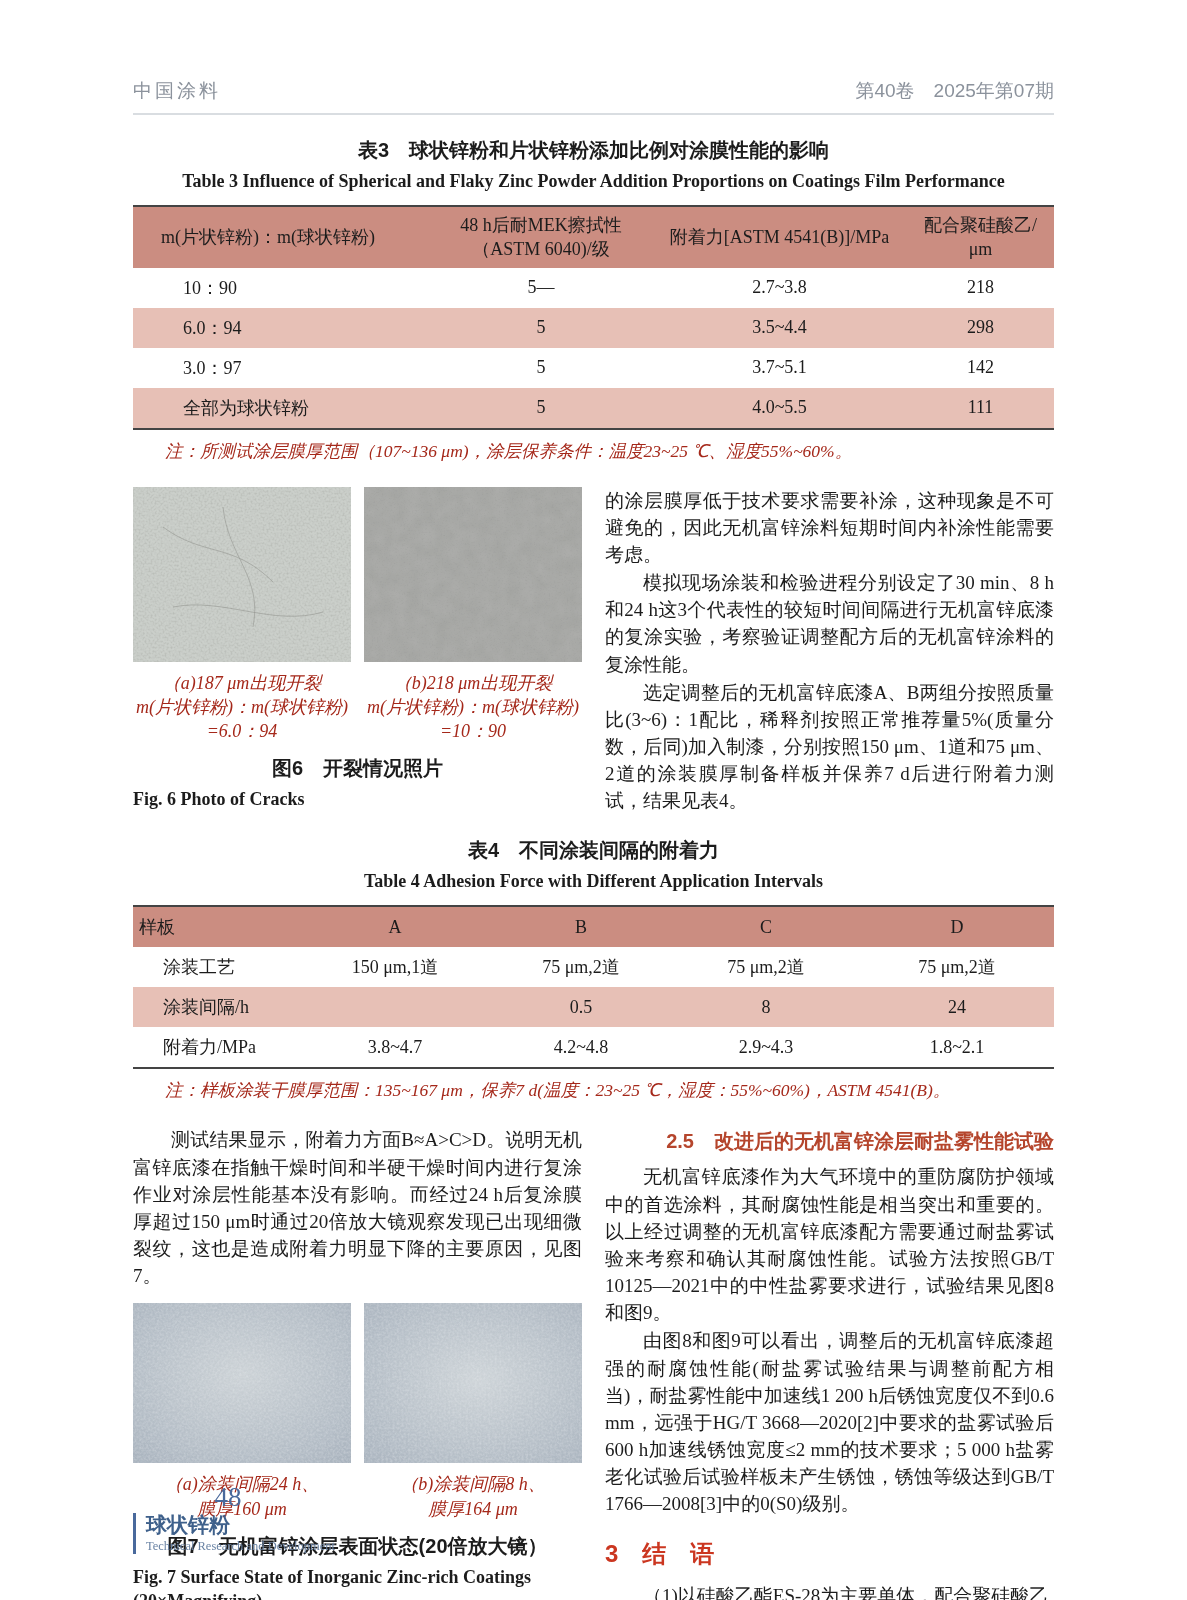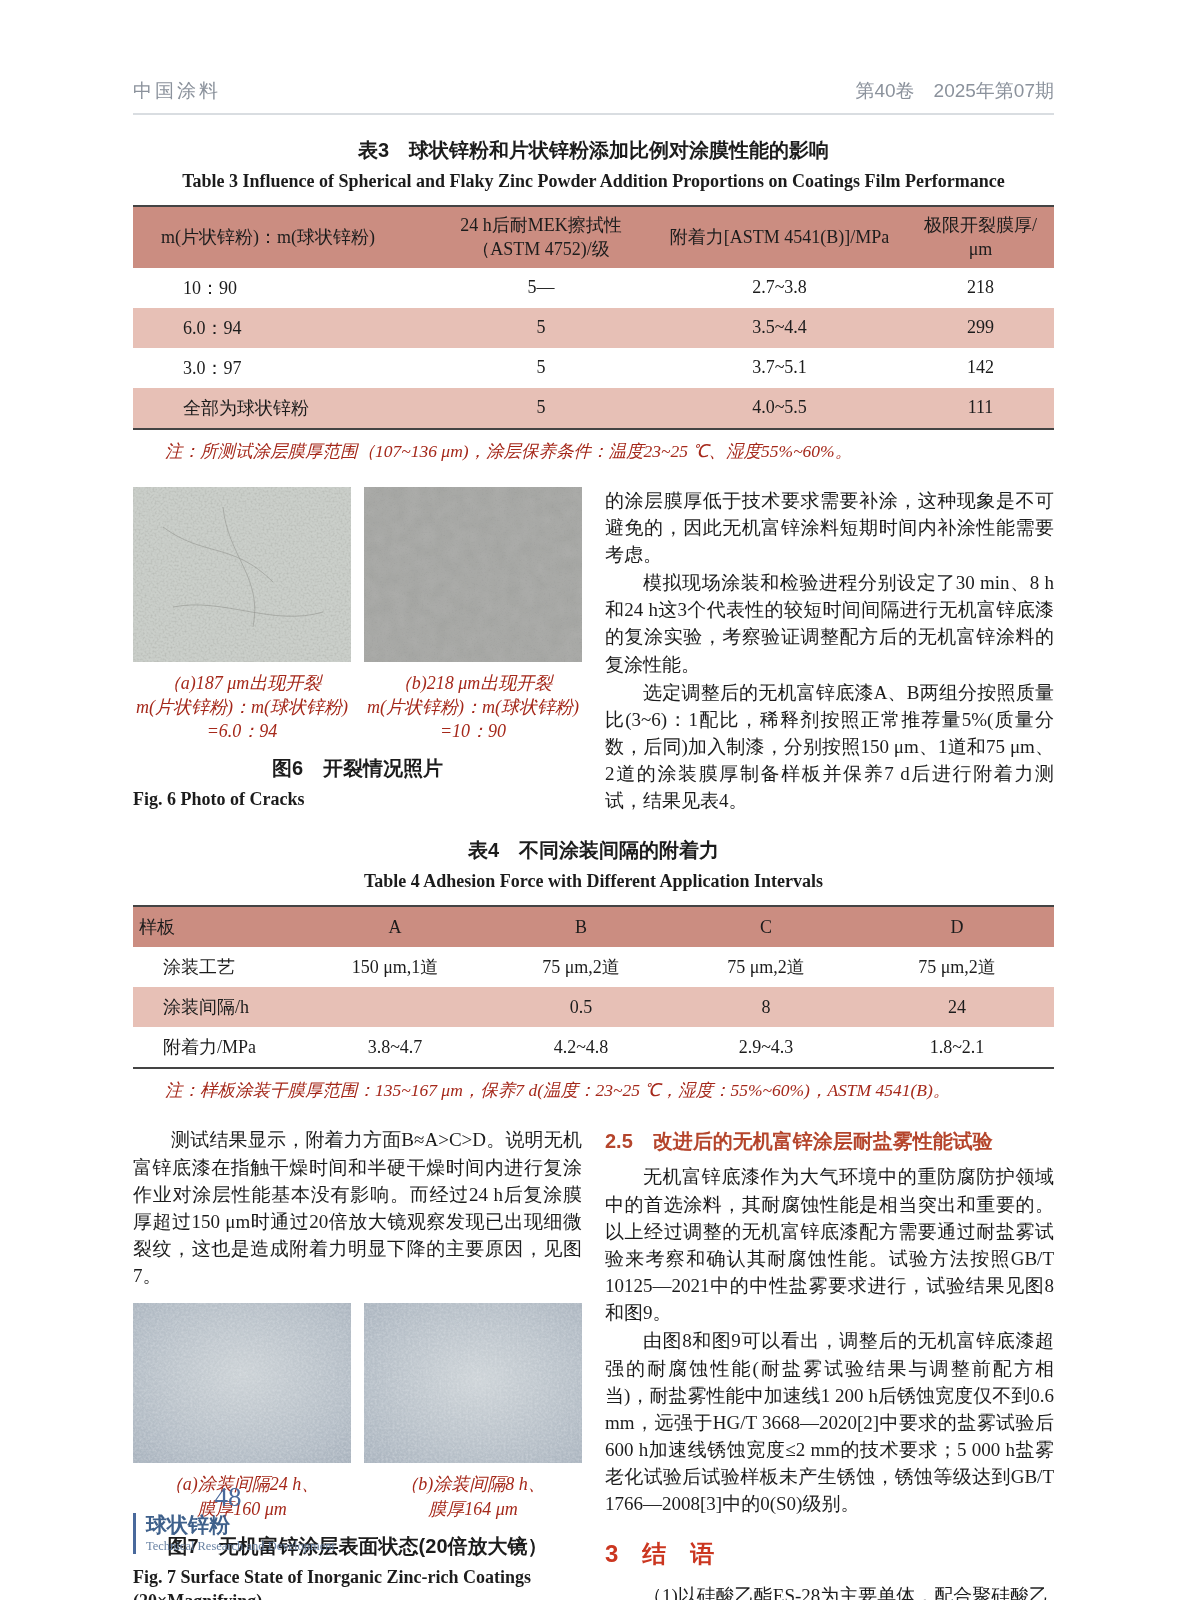--- a/index.html
+++ b/index.html
@@ -43,21 +43,21 @@
   .photo-sm { height:160px; }
   .photo svg { width:100%; height:100%; display:block; }
   .cap-row { display:flex; gap:13px; margin-top:9px; }
   .fig-cap { width:218px; color:#a5281a; font-style:italic; text-align:center;
     font-size:18px; line-height:1.35; }
   .fig-title-cn { text-align:center; font-family:"Liberation Sans", sans-serif;
     font-weight:bold; font-size:20px; margin-top:12px; }
   .fig-title-en { text-align:left; font-weight:bold; font-size:18px; margin-top:5px; line-height:1.35; }
   
   .section-h25 { color:#b5452c; font-family:"Liberation Sans", sans-serif;
-    font-weight:bold; font-size:20px; margin:2px 0 8px 0; }
+    font-weight:bold; font-size:20px; margin:2px 0 8px 0;text-align:right; }
   .section-h3 { color:#cb3620; font-family:"Liberation Sans", sans-serif;
     font-weight:bold; font-size:24px; margin:20px 0 12px 0; }
   
   .footer { position:absolute; left:133px; bottom:46px; display:flex; align-items:stretch;flex-direction:column; }
   .footer .num { color:#49699c; font-size:27px; align-self:center; padding-right:12px; }
   .footer .block { border-left:3px solid #49699c; padding-left:10px; }
   .footer .cn { color:#3e608b; font-family:"Liberation Sans", sans-serif; font-weight:bold; font-size:21px; line-height:1.15; }
   .footer .en { color:#6a83a4; font-size:12.5px; margin-top:2px; }
 </style>
 </head>
@@ -75,37 +75,37 @@
   <table class="t3">
     <colgroup>
         <col style="width:297px">
         <col style="width:222px">
         <col style="width:255px">
         <col style="width:147px">
       </colgroup>
     <thead>
         <tr>
           <th>m(片状锌粉)：m(球状锌粉)</th>
-          <th>24 h后耐MEK擦拭性（ASTM 4752)/级</th>
+          <th>48 h后耐MEK擦拭性（ASTM 6040)/级</th>
           <th>附着力[ASTM 4541(B)]/MPa</th>
-          <th>极限开裂膜厚/μm</th>
+          <th>配合聚硅酸乙/μm</th>
         </tr>
       </thead>
     <tbody>
         <tr>
           <td>10：90</td>
           <td>5—</td>
           <td>2.7~3.8</td>
           <td>218</td>
         </tr>
         <tr>
           <td>6.0：94</td>
           <td>5</td>
           <td>3.5~4.4</td>
-          <td>299</td>
+          <td>298</td>
         </tr>
         <tr>
           <td>3.0：97</td>
           <td>5</td>
           <td>3.7~5.1</td>
           <td>142</td>
         </tr>
         <tr>
           <td>全部为球状锌粉</td>
           <td>5</td>

